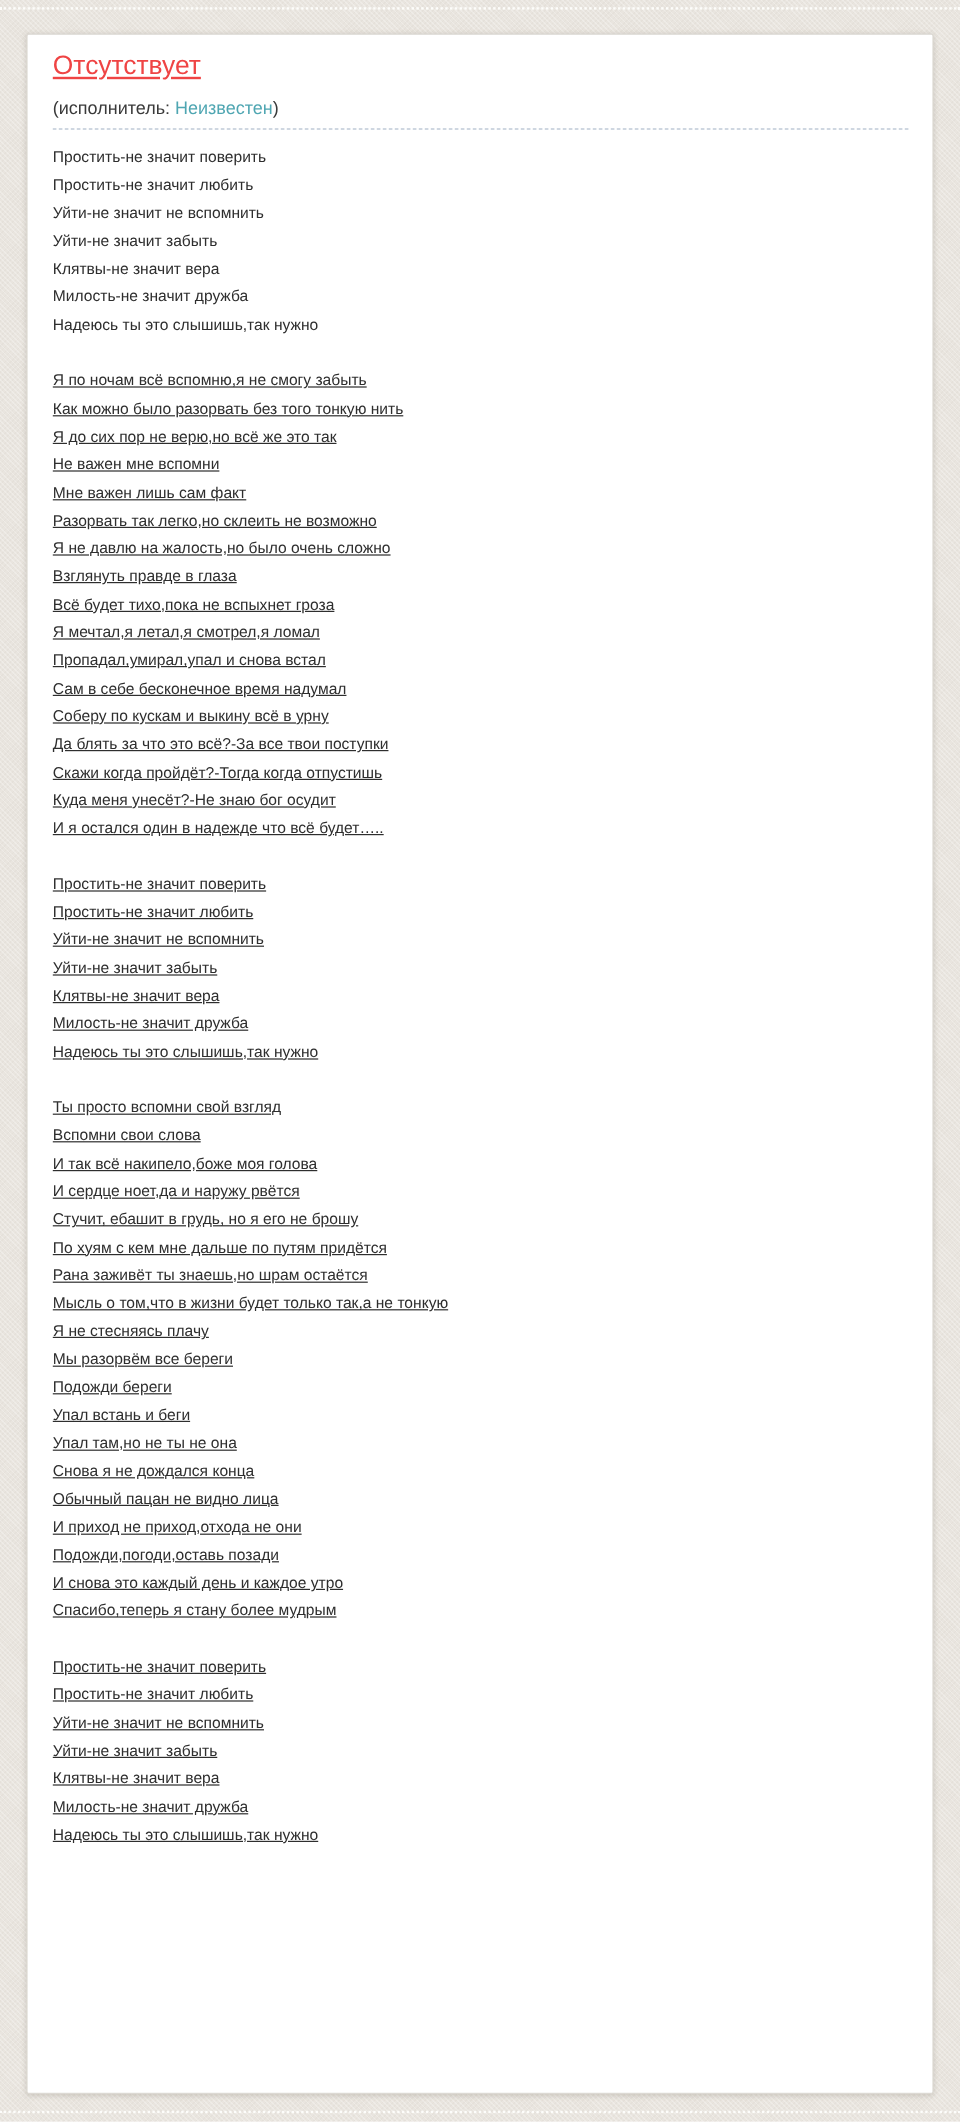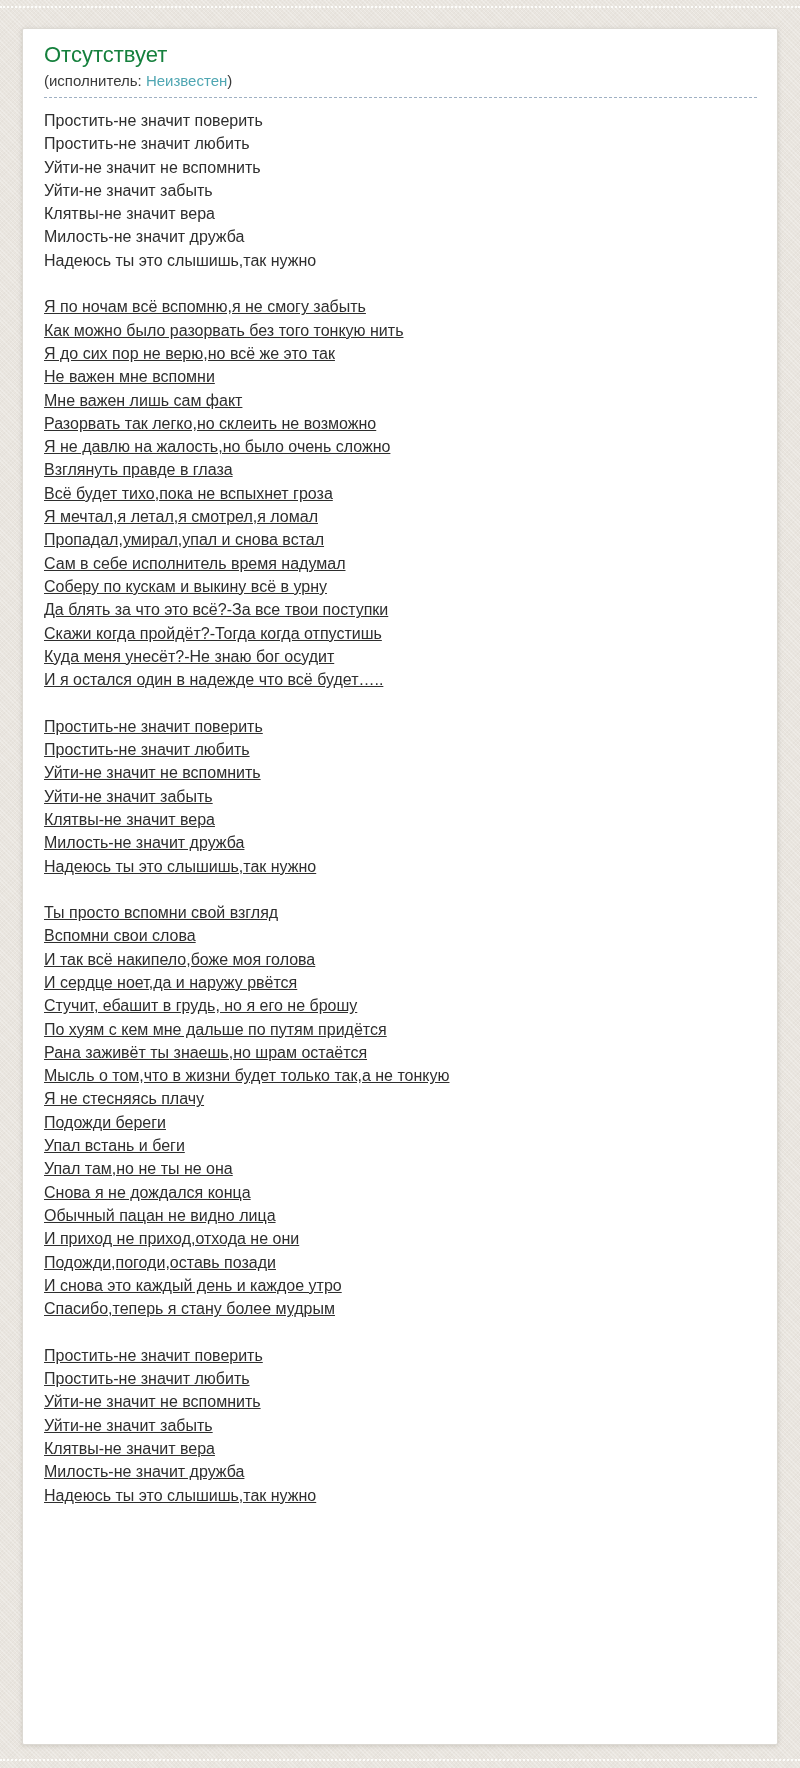--- a/index.html
+++ b/index.html
@@ -40,53 +40,53 @@
     padding: 12px 20px 0 21px;
   }
   .song-title {
     margin: 0;
     font-size: 22px;
     font-weight: 400;
     line-height: 28px;
     color: #d74663;
   }
   .artist-line {
-    margin-top: 2px;
+    margin-top: 12px;
     padding-bottom: 7px;
     font-size: 15px;
     line-height: 19px;
     color: #3a3a3a;
     border-bottom: 1px dashed #9fb0c3;
   }
   .artist-link {
     color: #4fa6b2;
     text-decoration: none;
     cursor: pointer;
   }
   .lyrics {
     margin-top: 11px;
-    font-size: 16px;
+    font-size: 13px;
     line-height: 23.3px;
     color: #2e2e2e;
   }
   .stanza + .stanza {
     margin-top: 23.3px;
     text-decoration: underline;
   }
   .line {
     white-space: pre;
   }
 </style>
 </head>
 <body style="background-color: rgb(233, 229, 223);">
 
 <div class="stitch stitch-top"></div>
 
 <div class="card" style="background-color: rgb(255, 255, 255);">
-  <h1 class="song-title" style="color: #15803d;">Отсутствует</h1>
+  <h1 class="song-title" style="color: #ef4444; text-decoration: underline;">Отсутствует</h1>
 
   <div class="artist-line"><span>(исполнитель: </span><a class="artist-link" style="color: rgb(79, 166, 178);">Неизвестен</a><span>)</span></div>
 
   <div class="lyrics">
       <div class="stanza">
         <div class="line">Простить-не значит поверить</div>
         <div class="line">Простить-не значит любить</div>
         <div class="line">Уйти-не значит не вспомнить</div>
         <div class="line">Уйти-не значит забыть</div>
         <div class="line">Клятвы-не значит вера</div>
@@ -98,21 +98,21 @@
         <div class="line">Как можно было разорвать без того тонкую нить</div>
         <div class="line">Я до сих пор не верю,но всё же это так</div>
         <div class="line">Не важен мне вспомни</div>
         <div class="line">Мне важен лишь сам факт</div>
         <div class="line">Разорвать так легко,но склеить не возможно</div>
         <div class="line">Я не давлю на жалость,но было очень сложно</div>
         <div class="line">Взглянуть правде в глаза</div>
         <div class="line">Всё будет тихо,пока не вспыхнет гроза</div>
         <div class="line">Я мечтал,я летал,я смотрел,я ломал</div>
         <div class="line">Пропадал,умирал,упал и снова встал</div>
-        <div class="line">Сам в себе исполнитель время надумал</div>
+        <div class="line">Сам в себе бесконечное время надумал</div>
         <div class="line">Соберу по кускам и выкину всё в урну</div>
         <div class="line">Да блять за что это всё?-За все твои поступки</div>
         <div class="line">Скажи когда пройдёт?-Тогда когда отпустишь</div>
         <div class="line">Куда меня унесёт?-Не знаю бог осудит</div>
         <div class="line">И я остался один в надежде что всё будет…..</div>
       </div>
       <div class="stanza">
         <div class="line">Простить-не значит поверить</div>
         <div class="line">Простить-не значит любить</div>
         <div class="line">Уйти-не значит не вспомнить</div>
@@ -124,20 +124,21 @@
       <div class="stanza">
         <div class="line">Ты просто вспомни свой взгляд</div>
         <div class="line">Вспомни свои слова</div>
         <div class="line">И так всё накипело,боже моя голова</div>
         <div class="line">И сердце ноет,да и наружу рвётся</div>
         <div class="line">Стучит, ебашит в грудь, но я его не брошу</div>
         <div class="line">По хуям с кем мне дальше по путям придётся</div>
         <div class="line">Рана заживёт ты знаешь,но шрам остаётся</div>
         <div class="line">Мысль о том,что в жизни будет только так,а не тонкую</div>
         <div class="line">Я не стесняясь плачу</div>
+        <div class="line">Мы разорвём все береги</div>
         <div class="line">Подожди береги</div>
         <div class="line">Упал встань и беги</div>
         <div class="line">Упал там,но не ты не она</div>
         <div class="line">Снова я не дождался конца</div>
         <div class="line">Обычный пацан не видно лица</div>
         <div class="line">И приход не приход,отхода не они</div>
         <div class="line">Подожди,погоди,оставь позади</div>
         <div class="line">И снова это каждый день и каждое утро</div>
         <div class="line">Спасибо,теперь я стану более мудрым</div>
       </div>

